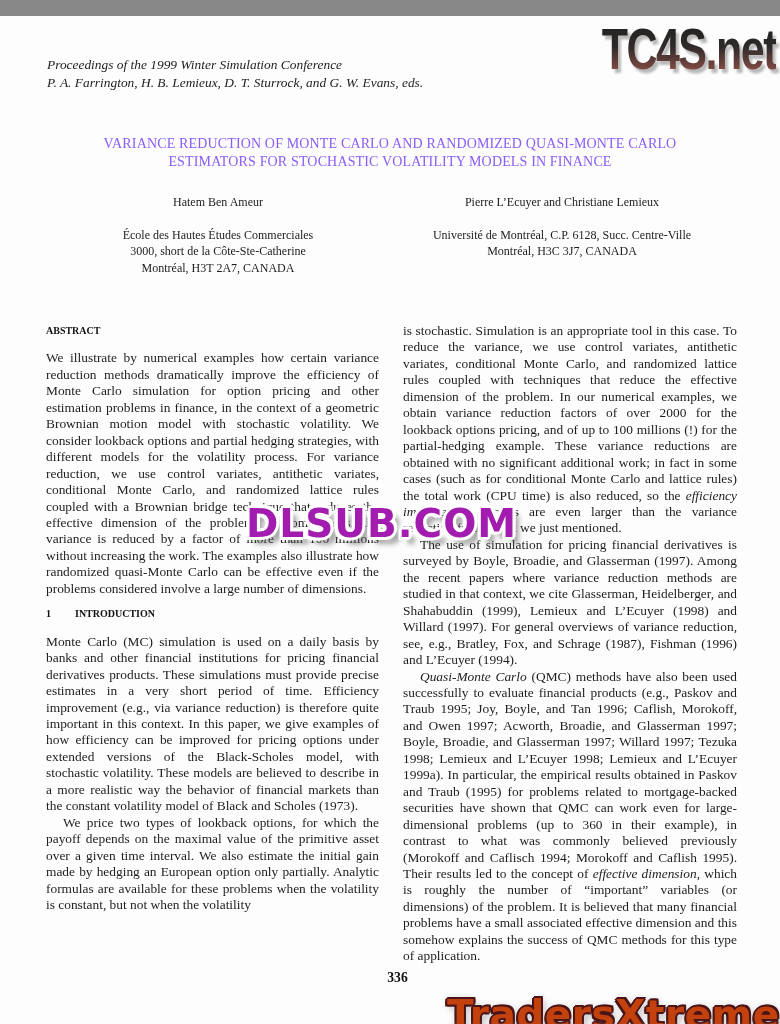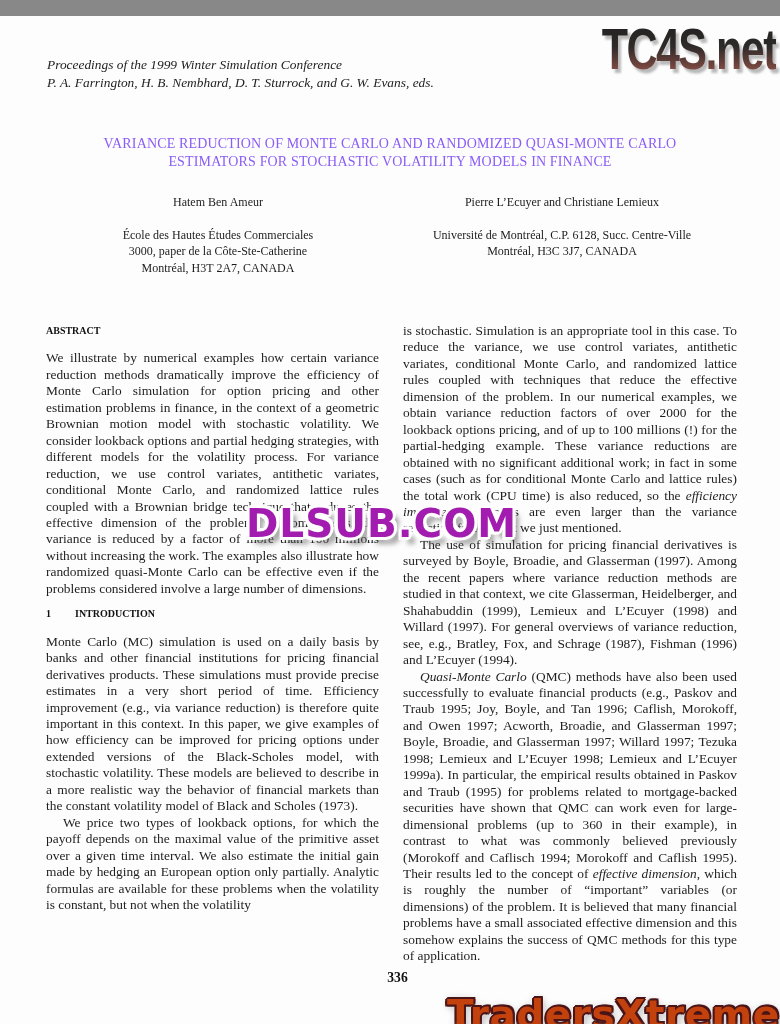--- a/index.html
+++ b/index.html
@@ -68,34 +68,34 @@
   }
   em{font-style:italic;}
 </style>
 </head>
 <body>
 
 <div class="page">
 
   <div class="hdr">
     <div>Proceedings of the 1999 Winter Simulation Conference</div>
-    <div>P. A. Farrington, H. B. Nembhard, D. T. Sturrock, and G. W. Evans, eds.</div>
+    <div>P. A. Farrington, H. B. Lemieux, D. T. Sturrock, and G. W. Evans, eds.</div>
   </div>
 
   <div class="wm-tc4s">TC4S.net</div>
 
   <div class="title">
     <div>VARIANCE REDUCTION OF MONTE CARLO AND RANDOMIZED QUASI-MONTE CARLO</div>
     <div>ESTIMATORS FOR STOCHASTIC VOLATILITY MODELS IN FINANCE</div>
   </div>
 
   <div class="auth auth-left">
     <div class="name">Hatem Ben Ameur</div>
     <div>École des Hautes Études Commerciales</div>
-    <div>3000, paper de la Côte-Ste-Catherine</div>
+    <div>3000, short de la Côte-Ste-Catherine</div>
     <div>Montréal, H3T 2A7, CANADA</div>
   </div>
 
   <div class="auth auth-right">
     <div class="name">Pierre L’Ecuyer and Christiane Lemieux</div>
     <div>Université de Montréal, C.P. 6128, Succ. Centre-Ville</div>
     <div>Montréal, H3C 3J7, CANADA</div>
   </div>
 
   <div class="col col-left">

